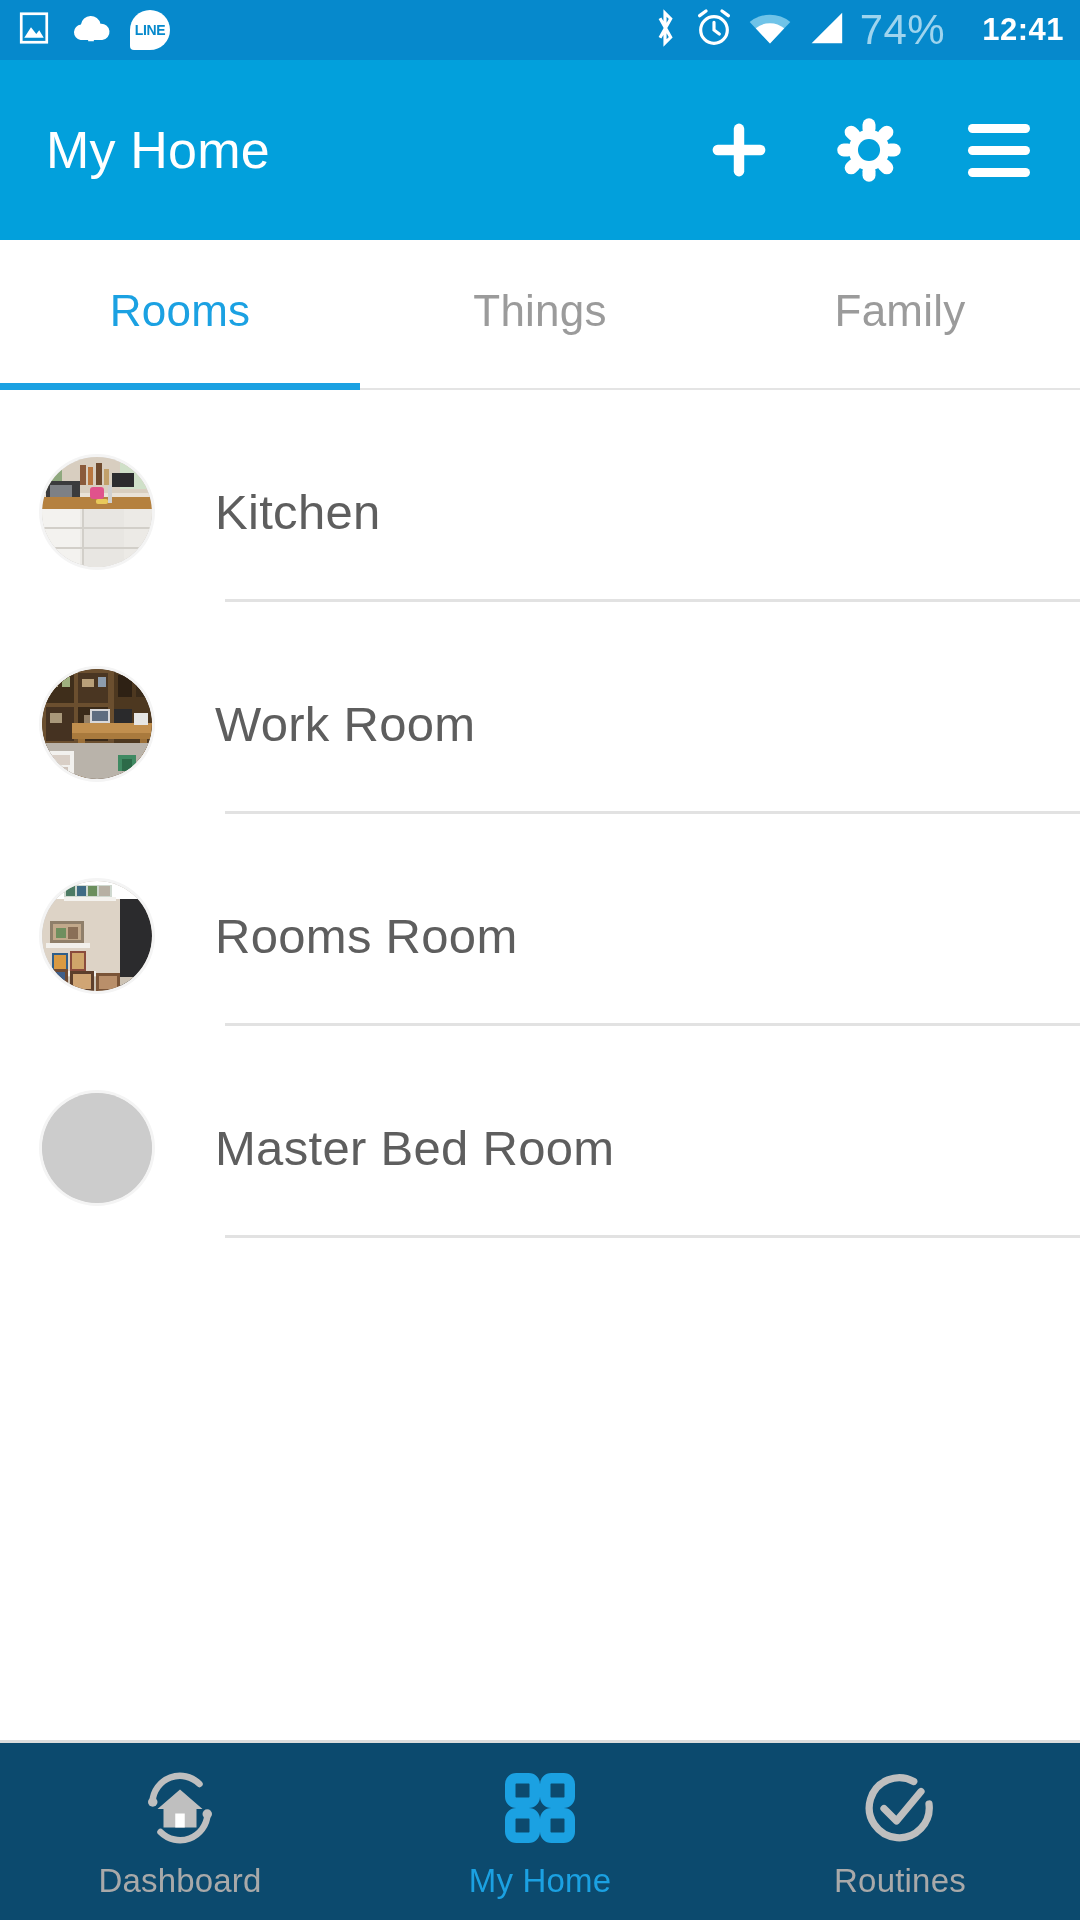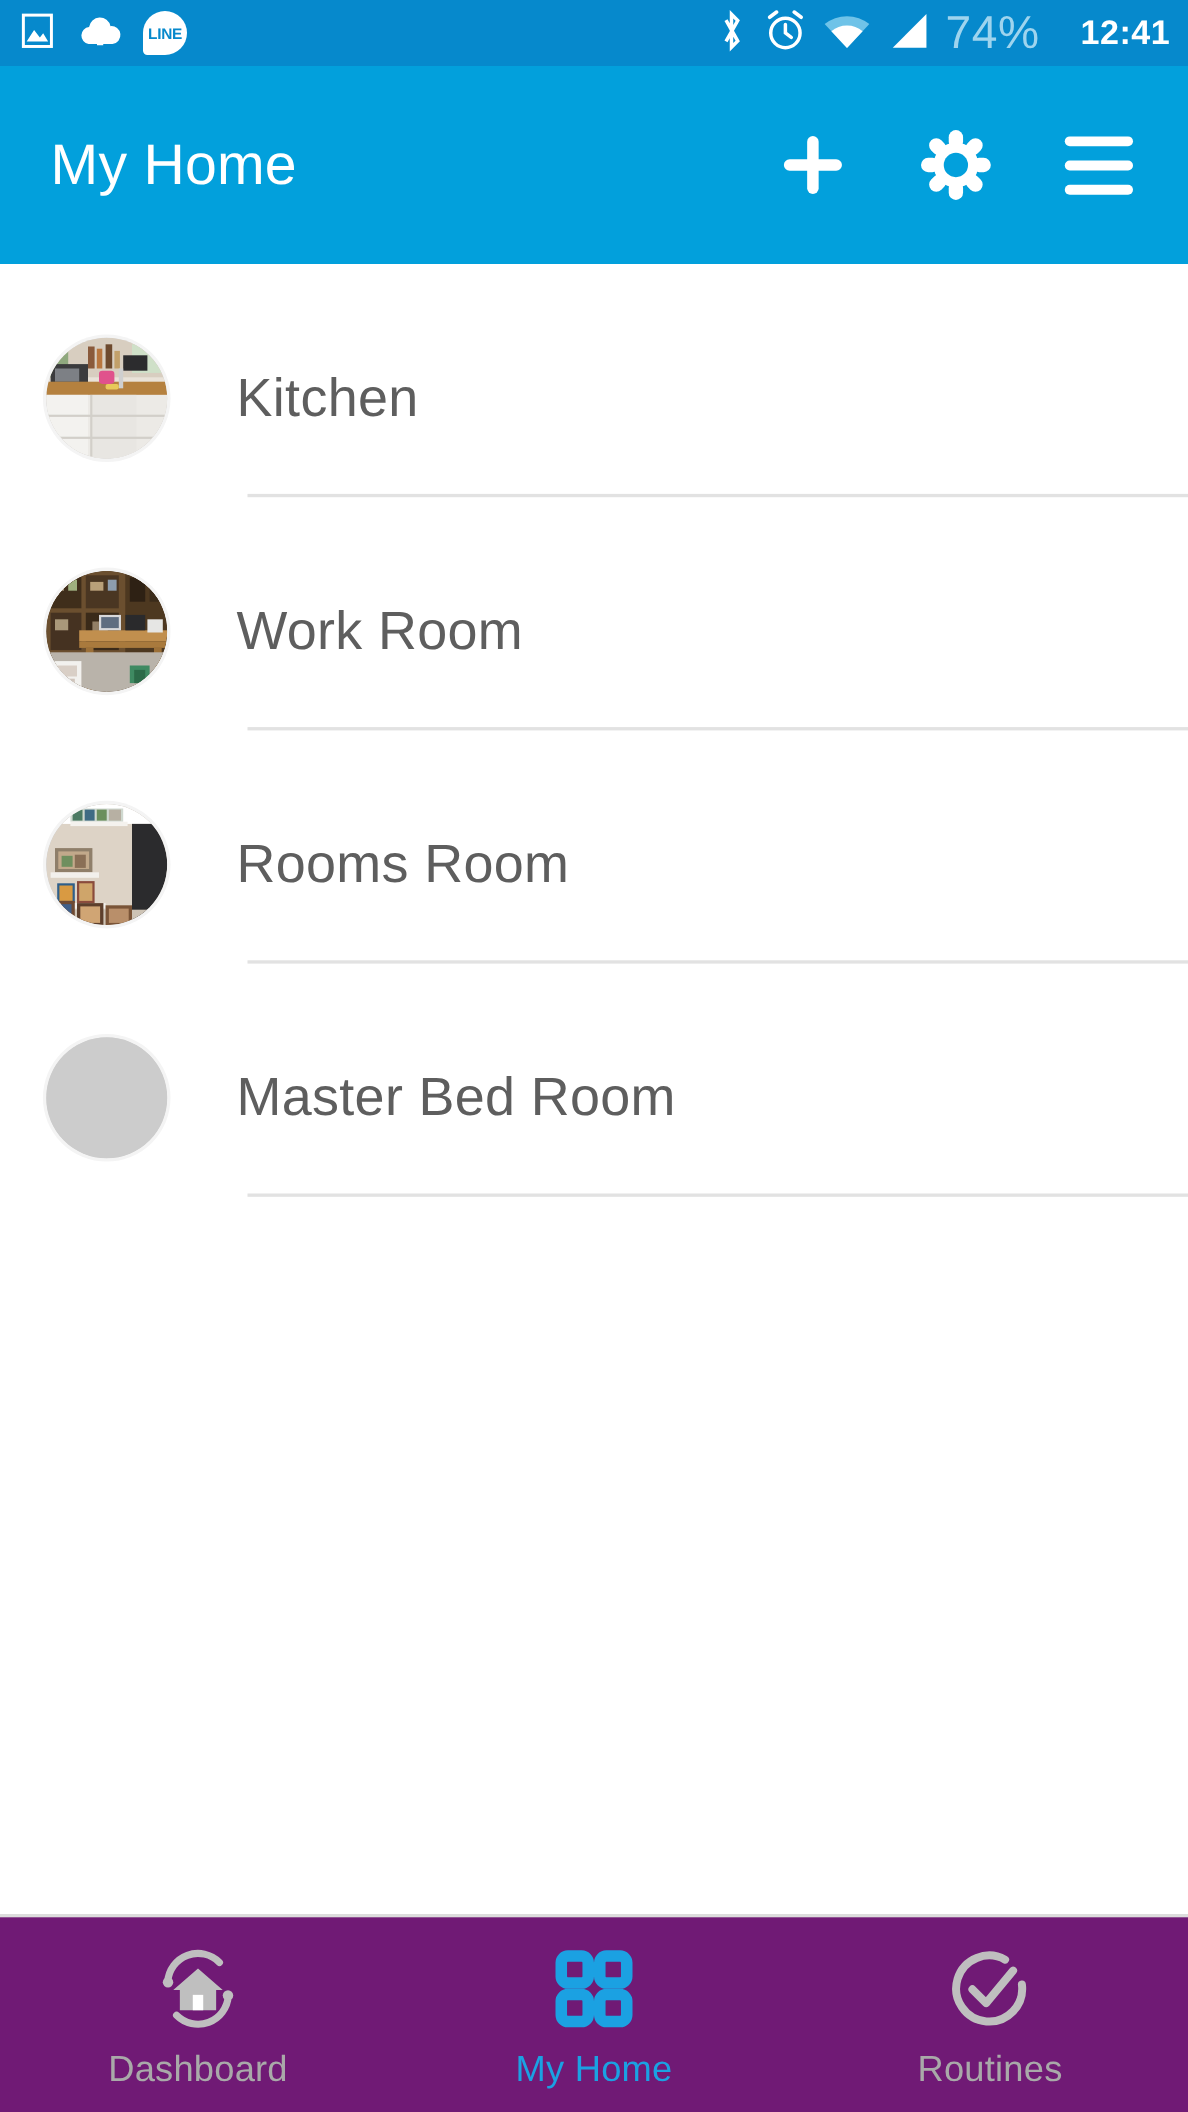--- a/index.html
+++ b/index.html
@@ -9,21 +9,21 @@
     font-family:"Liberation Sans", sans-serif;
     overflow:hidden;
   }
   #app { position:relative; width:1080px; height:1920px; background:#fff; display:flex; flex-direction:column; }
 
   
   .statusbar{
     height:60px; flex:0 0 60px; background:#0689cc;
     display:flex; align-items:center; padding:0 16px;
   }
-  .sb-left{ display:flex; align-items:flex-start; gap:18px; }
+  .sb-left{ display:flex; align-items:flex-end; gap:18px; }
   .sb-right{ margin-left:auto; display:flex; align-items:center; gap:14px; }
   .sb-ic{ display:block; }
   .sb-battery{ font-size:42px; color:#9ed4ee; font-weight:400; letter-spacing:0.5px; }
   .sb-time{ font-size:31px; color:#ffffff; font-weight:700; letter-spacing:0.5px; margin-left:23px; }
   .line-badge{
     width:40px;height:40px;border-radius:50% 50% 50% 10%;
     background:#fff;display:flex;align-items:center;justify-content:center;
   }
   .line-badge span{ font-size:14px; font-weight:700; color:#0689cc; letter-spacing:-0.3px; }
 
@@ -69,21 +69,21 @@
   .avatar svg{ display:block; width:110px; height:110px; }
   .row-label{
     margin-left:63px; font-size:49px; color:#5e5e5e; font-weight:400; letter-spacing:0.3px;
   }
   .row-divider{
     position:absolute; left:225px; right:0; bottom:0; height:3px; background:#e2e2e2;
   }
 
   
   .bottomnav{
-    height:180px; flex:0 0 180px; background:#701a75;
+    height:180px; flex:0 0 180px; background:#0c4a6e;
     border-top:3px solid #dcdcdc; display:flex;
   }
   .navitem{
     flex:1; display:flex; flex-direction:column; align-items:center; justify-content:center;
     gap:10px; cursor:pointer;
   }
   .nav-icon{ height:88px; display:flex; align-items:center; justify-content:center; }
   .nav-label{ font-size:33px; color:#a9a9a9; letter-spacing:0.2px; }
   .navitem.active .nav-label{ color:#1ba1e2; }
 </style>
@@ -167,20 +167,32 @@
       <div class="ab-btn">
         <div class="hamburger">
           <i></i>
             <i></i>
             <i></i>
         </div>
       </div>
     </div>
   </div>
 
+  <div class="tabs">
+    <div class="tab active">
+      <span>Rooms</span>
+    </div>
+    <div class="tab">
+      <span>Things</span>
+    </div>
+    <div class="tab">
+      <span>Family</span>
+    </div>
+    <div class="tab-underline"></div>
+  </div>
 
   <div class="list">
 
     <div class="row">
       <div class="avatar">
         <svg viewBox="0 0 110 110">
           <defs>
               <clipPath id="c1">
                 <circle cx="55" cy="55" r="55"></circle>
               </clipPath>

